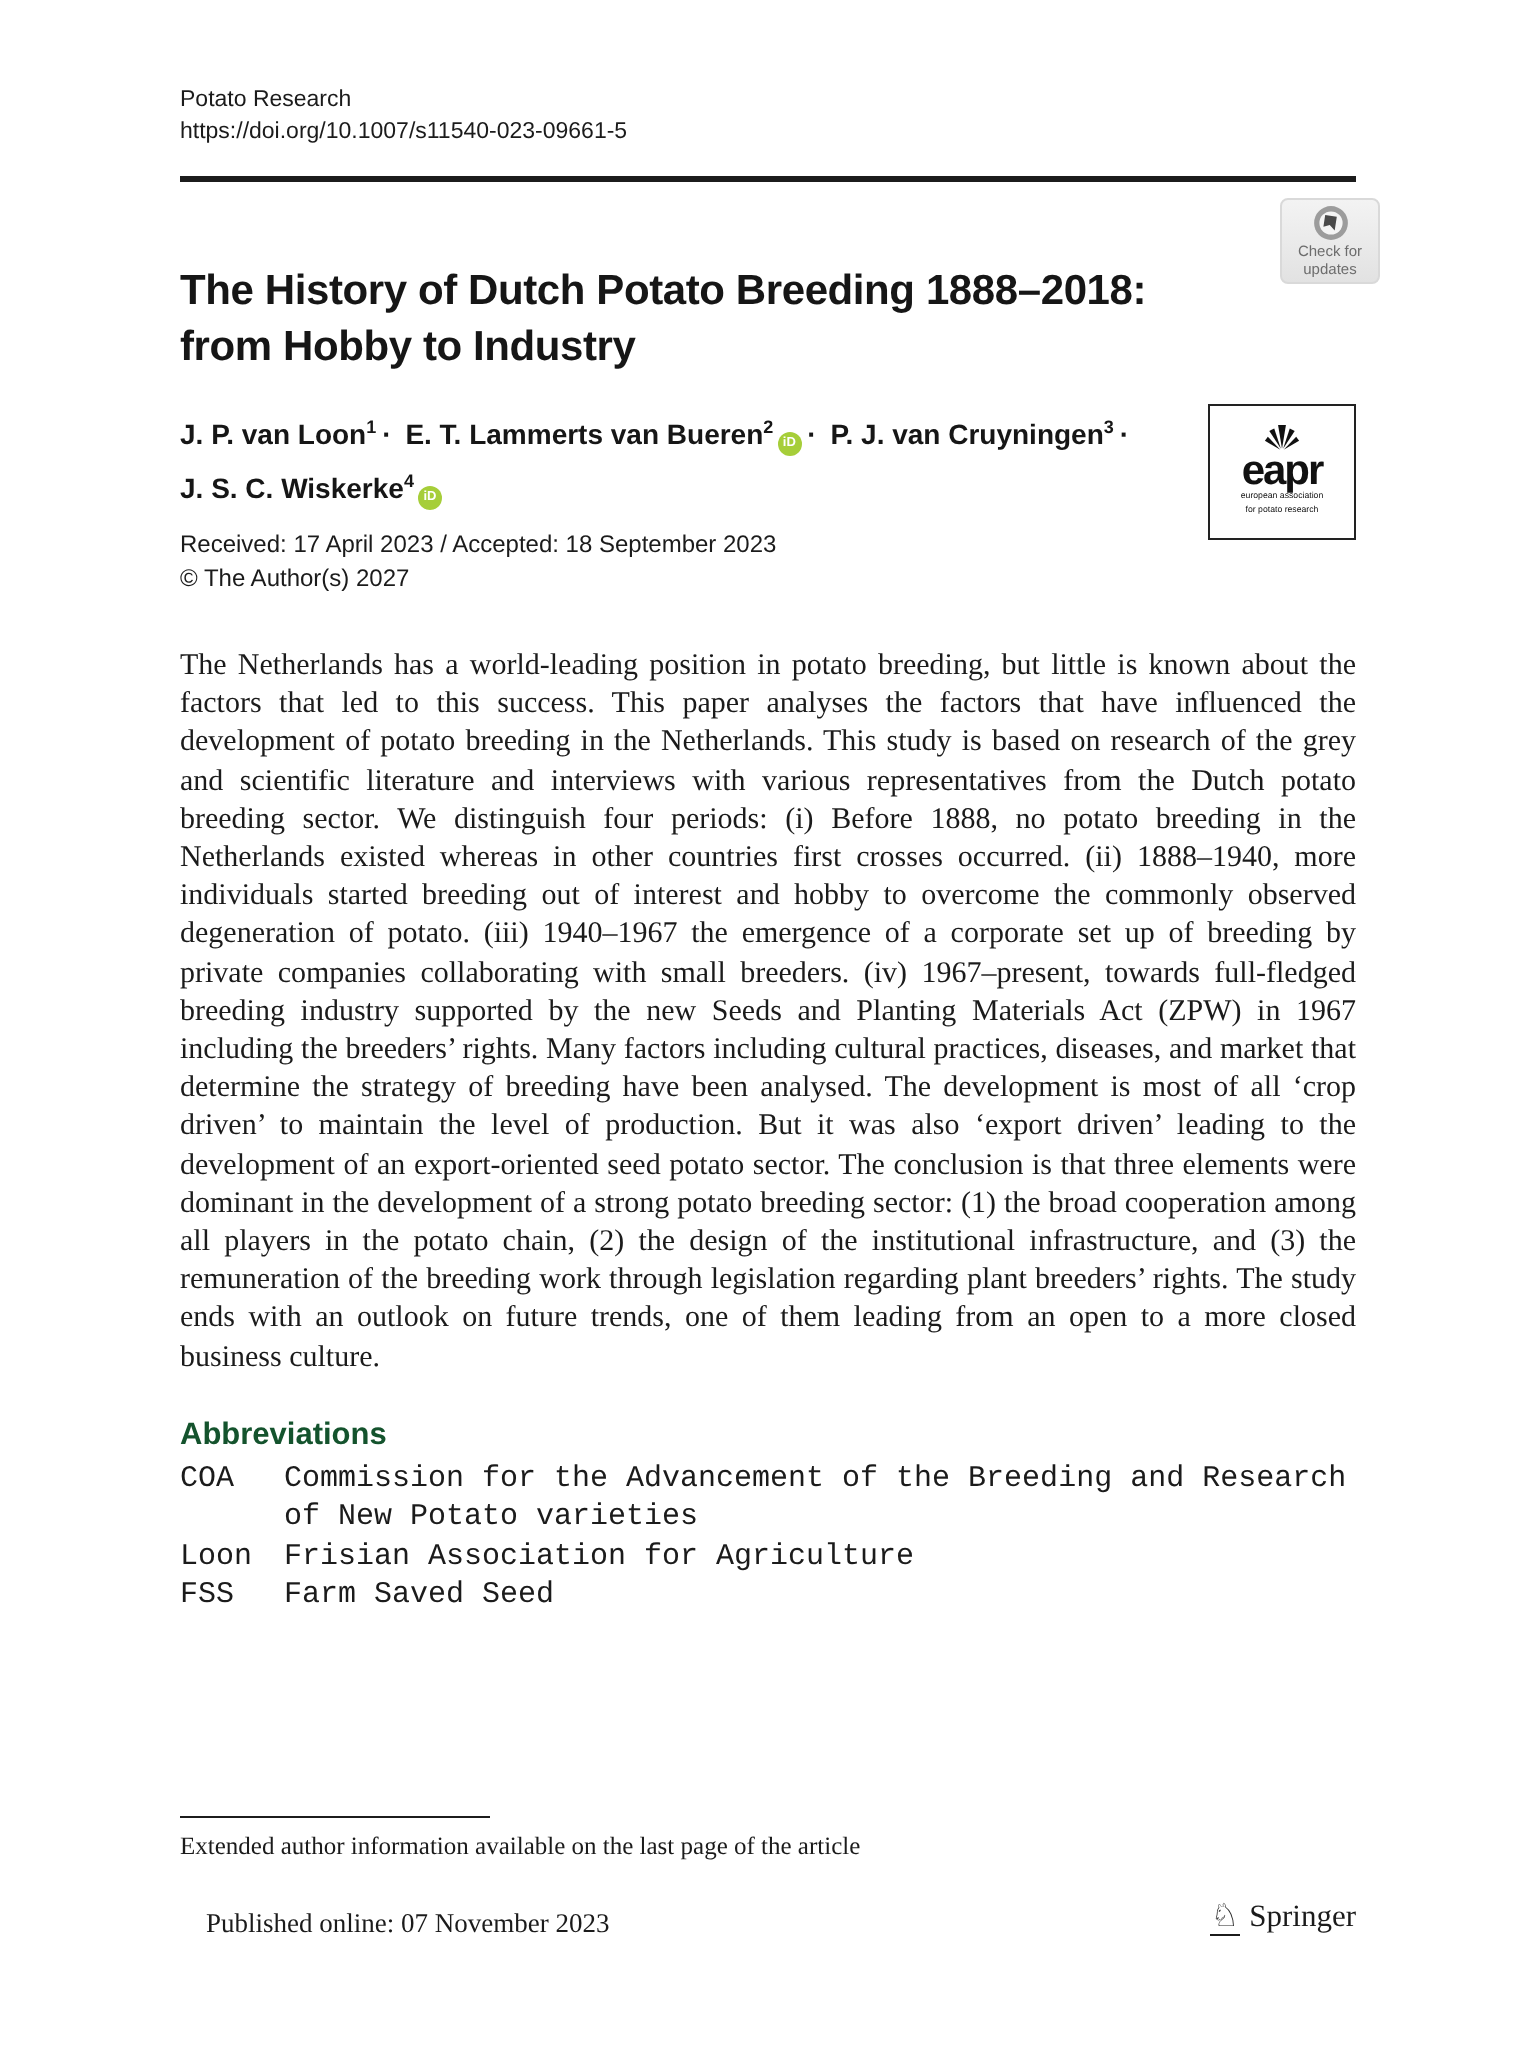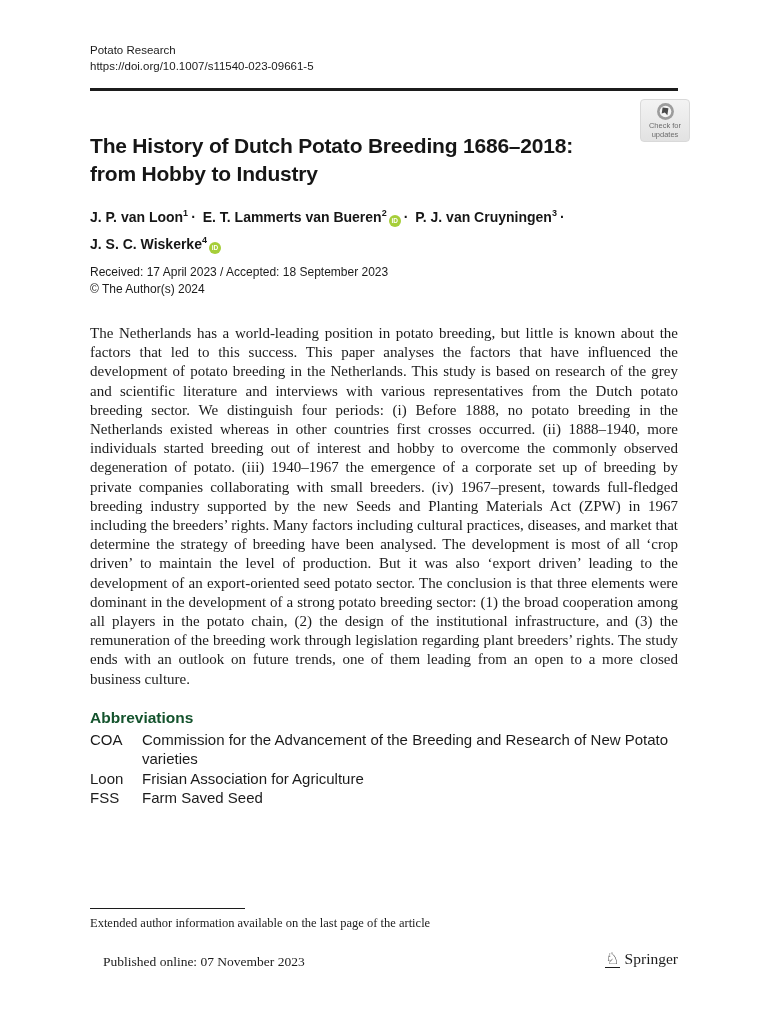--- a/index.html
+++ b/index.html
@@ -33,21 +33,21 @@
   .received-block { position:absolute; left:90px; top:264px; font-size:12px; line-height:16.5px; color:#1b1b1b; }
 
   
   .main { position:absolute; left:90px; top:324px; width:588px; }
   .abstract-heading { font-family:"Liberation Sans", sans-serif; font-size:15.5px; font-weight:bold; margin-bottom:6px; color:#161616; }
   .abstract-text { font-family:"Liberation Serif", serif; font-size:15px; line-height:19.2px; text-align:justify; color:#1b1b1b; }
   .keywords { margin-top:16px; font-family:"Liberation Serif", serif; font-size:15px; color:#1b1b1b; }
   .kw-heading { font-family:"Liberation Sans", sans-serif; font-size:14.5px; font-weight:bold; margin-right:10px; color:#161616; }
   .kw-sep { padding:0 4px; }
   .abbrev-heading { font-family:"Liberation Sans", sans-serif; font-size:15.5px; font-weight:bold; margin-top:20px; margin-bottom:3px; color:#14532d; }
-  .abbrev-row { display:flex; font-family:Liberation Sans, sans-serif; font-size:15px; line-height:19.5px; color:#1b1b1b; }
+  .abbrev-row { display:flex; font-family:Liberation Mono, monospace; font-size:15px; line-height:19.5px; color:#1b1b1b; }
   .abbrev-term { flex:0 0 52px; }
   .abbrev-def { flex:1; }
 
   
   .footnote-rule { position:absolute; left:90px; top:908px; width:155px; height:1.3px; background:#1c1c1c; }
   .footnote { position:absolute; left:90px; top:916px; font-family:"Liberation Serif", serif; font-size:12.5px; color:#1b1b1b; }
   .published { position:absolute; left:90px; top:954px; font-family:"Liberation Serif", serif; font-size:13.5px; color:#1b1b1b;margin-left:13px; }
   .springer-logo { position:absolute; right:90px; top:950px; display:flex; align-items:center; gap:5px; }
   .springer-knight { font-size:16px; line-height:16px; border-bottom:1.5px solid #1b1b1b; padding-bottom:0px; color:#1b1b1b; }
   .springer-knight::before { content:"\2658"; }
@@ -67,39 +67,53 @@
   <div class="check-badge">
     <svg viewBox="0 0 36 36">
       <circle cx="18" cy="18" r="16" fill="#9c9c9c"></circle>
       <circle cx="18" cy="18" r="11" fill="#f4f4f4"></circle>
       <path d="M12.5 10.5 L23.5 12 L21.5 25 L16.8 19.8 L10.8 21.6 Z" fill="#4a4a4a"></path>
     </svg>
     <span class="badge-label">Check for updates</span>
   </div>
 
   <div class="title">
-    <div>The History of Dutch Potato Breeding 1686–2018:</div>
+    <div>The History of Dutch Potato Breeding 1888–2018:</div>
     <div>from Hobby to Industry</div>
   </div>
 
   <div class="authors">
     <div>
       <span><span>J. P. van Loon</span><sup>1</sup></span><span class="author-sep">·</span>
       <span><span>E. T. Lammerts van Bueren</span><sup>2</sup></span><span class="orcid-badge">iD</span><span class="author-sep">·</span>
       <span><span>P. J. van Cruyningen</span><sup>3</sup></span><span class="author-sep">·</span>
     </div>
     <div>
       <span><span>J. S. C. Wiskerke</span><sup>4</sup></span><span class="orcid-badge">iD</span>
     </div>
   </div>
 
+  <div class="eapr-box">
+    <svg viewBox="0 0 60 32">
+      <g fill="#111">
+        <polygon points="30,29 26.5,8 33.5,8"></polygon>
+        <polygon points="29,29 18.7,13.3 23.1,11.1"></polygon>
+        <polygon points="31,29 41.3,13.3 36.9,11.1"></polygon>
+        <polygon points="28.5,30 14.8,22.0 17.4,18.4"></polygon>
+        <polygon points="31.5,30 45.2,22.0 42.6,18.4"></polygon>
+      </g>
+    </svg>
+    <span class="eapr-text">eapr</span>
+    <span class="eapr-sub">european association</span>
+    <span class="eapr-sub">for potato research</span>
+  </div>
 
   <div class="received-block">
     <div>Received: 17 April 2023 / Accepted: 18 September 2023</div>
-    <div>© The Author(s) 2024</div>
+    <div>© The Author(s) 2027</div>
   </div>
 
   <div class="main">
     <p class="abstract-text">The Netherlands has a world-leading position in potato breeding, but little is known about the factors that led to this success. This paper analyses the factors that have influenced the development of potato breeding in the Netherlands. This study is based on research of the grey and scientific literature and interviews with various representatives from the Dutch potato breeding sector. We distinguish four periods: (i) Before 1888, no potato breeding in the Netherlands existed whereas in other countries first crosses occurred. (ii) 1888–1940, more individuals started breeding out of interest and hobby to overcome the commonly observed degeneration of potato. (iii) 1940–1967 the emergence of a corporate set up of breeding by private companies collaborating with small breeders. (iv) 1967–present, towards full-fledged breeding industry supported by the new Seeds and Planting Materials Act (ZPW) in 1967 including the breeders’ rights. Many factors including cultural practices, diseases, and market that determine the strategy of breeding have been analysed. The development is most of all ‘crop driven’ to maintain the level of production. But it was also ‘export driven’ leading to the development of an export-oriented seed potato sector. The conclusion is that three elements were dominant in the development of a strong potato breeding sector: (1) the broad cooperation among all players in the potato chain, (2) the design of the institutional infrastructure, and (3) the remuneration of the breeding work through legislation regarding plant breeders’ rights. The study ends with an outlook on future trends, one of them leading from an open to a more closed business culture.</p>
 
 
     <div class="abbrev-heading">Abbreviations</div>
     <div class="abbrev-row">
       <span class="abbrev-term">COA</span>
       <span class="abbrev-def">Commission for the Advancement of the Breeding and Research of New Potato varieties</span>

